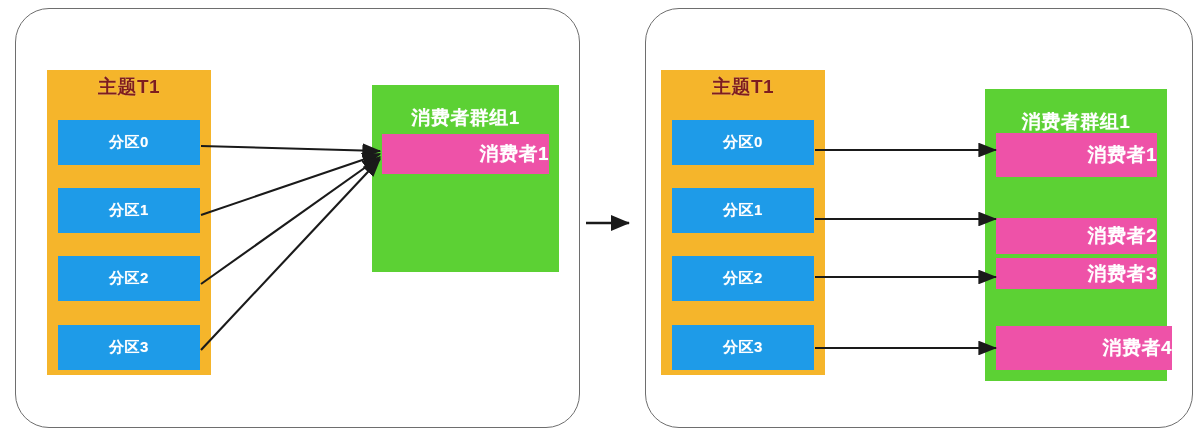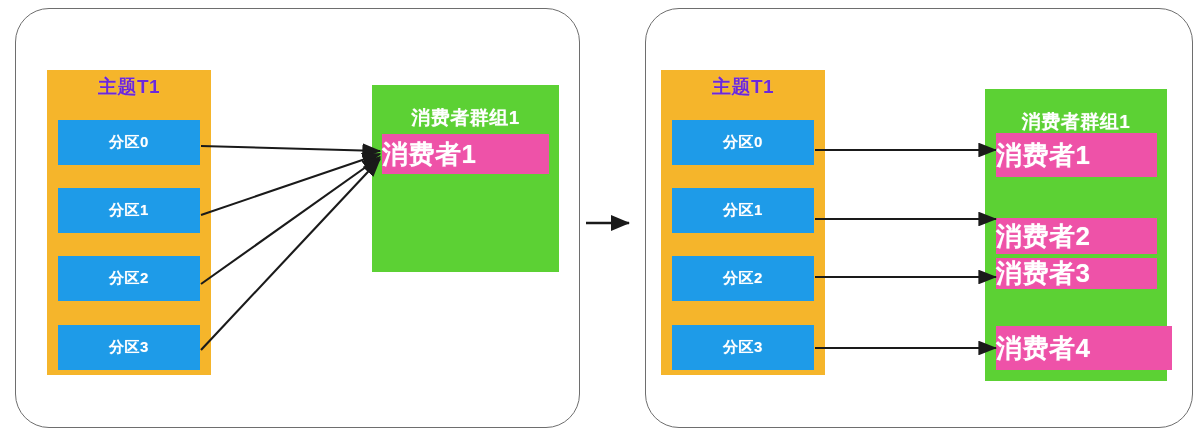--- a/index.html
+++ b/index.html
@@ -28,21 +28,21 @@
   #panel-after  { left: 645px; top: 8px; width: 548px; height: 420px; }
 
   .topic-box {
     position: absolute;
     background: #F5B52B;
     box-sizing: border-box;
     padding-top: 4px;
   }
   .topic-title {
     text-align: center;
-    color: #6d28d9;
+    color: #7f1d1d;
     font-weight: bold;
     font-size: 19px;
     line-height: 26px;
     letter-spacing: 0.5px;
     text-shadow: 0 0 1px rgba(255,255,255,0.45);
   }
   .partition {
     position: absolute;
     background: #1E9BE8;
     color: #ffffff;
@@ -69,24 +69,24 @@
     font-size: 19px;
     line-height: 27px;
     letter-spacing: 0.5px;
     text-shadow: 0 0 1px rgba(255,255,255,0.45);
   }
   .consumer {
     position: absolute;
     background: #EE52A8;
     color: #ffffff;
     font-weight: bold;
-    font-size: 26px;
+    font-size: 19px;
     display: flex;
     align-items: center;
-    justify-content: flex-start;
+    justify-content: flex-end;
     box-sizing: border-box;
     letter-spacing: 0.5px;
     text-shadow: 0 0 1px rgba(255,255,255,0.45);
   }
 
   svg.edges {
     position: absolute;
     left: 0;
     top: 0;
     width: 1204px;

